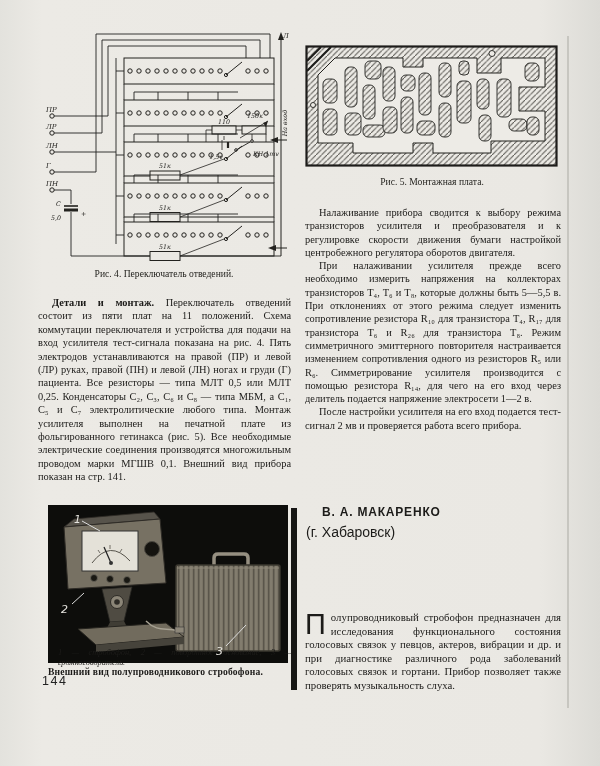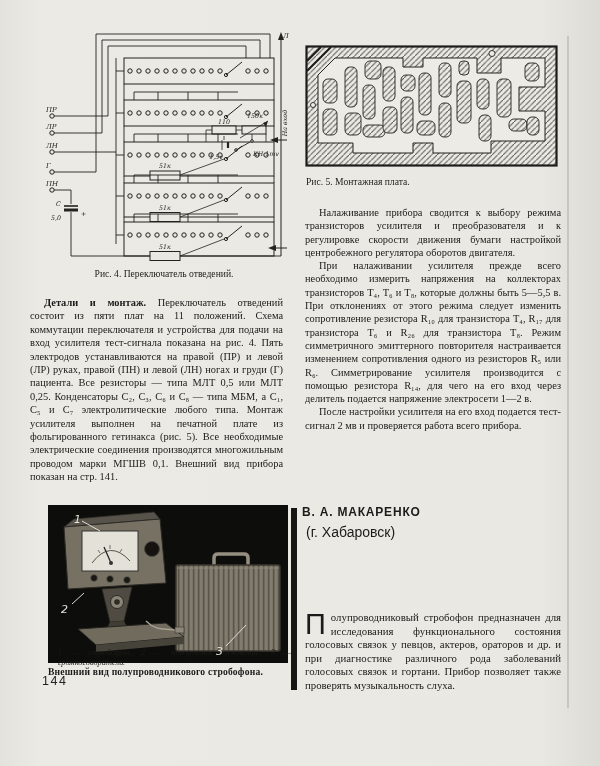--- a/index.html
+++ b/index.html
@@ -183,23 +183,23 @@
           <rect x="192" y="34" width="14" height="38" rx="5"></rect>
         <rect x="204" y="74" width="18" height="12" rx="5"></rect>
           <rect x="220" y="18" width="14" height="18" rx="5"></rect>
         <rect x="222" y="72" width="12" height="18" rx="5"></rect>
       </g>
       <circle cx="187" cy="8.5" r="3" fill="#edebe6" stroke="#23221f" stroke-width="0.9"></circle>
       <circle cx="8" cy="60" r="2.5" fill="#edebe6" stroke="#23221f" stroke-width="0.9"></circle>
       <path d="M2,16 L16,2 M2,26 L26,2" stroke="#1d1c1a" stroke-width="2"></path>
     </svg>
   </div>
-  <div class="abs figcap" style="left:306px;top:176px;width:252px;">Рис. 5. Монтажная плата.</div>
-
-  <div class="abs body-text" style="left:30px;top:296px;width:253px;">
+  <div class="abs figcap" style="left:306px;top:176px;width:252px;text-align:center;">Рис. 5. Монтажная плата.</div>
+
+  <div class="abs body-text" style="left:38px;top:296px;width:253px;">
     <p><span class="lead">Детали и монтаж.</span><span> Переключатель отведений состоит из пяти плат на 11 положений. Схема коммутации переключателя и устройства для подачи на вход усилителя тест-сигнала показана на рис. 4. Пять электродов устанавливаются на правой (ПР) и левой (ЛР) руках, правой (ПН) и левой (ЛН) ногах и груди (Г) пациента. Все резисторы — типа МЛТ 0,5 или МЛТ 0,25. Конденсаторы C₂, C₃, C₆ и C₈ — типа МБМ, а C₁, C₅ и C₇ электролитические любого типа. Монтаж усилителя выполнен на печатной плате из фольгированного гетинакса (рис. 5). Все необходимые электрические соединения производятся многожильным проводом марки МГШВ 0,1. Внешний вид прибора показан на стр. 141.</span></p>
   </div>
 
   <div class="abs body-text" style="left:305px;top:206px;width:256px;line-height:13.3px;">
     <p>Налаживание прибора сводится к выбору режима транзисторов усилителя и преобразователя и к регулировке скорости движения бумаги настройкой центробежного регулятора оборотов двигателя.</p>
     <p>При налаживании усилителя прежде всего необходимо измерить напряжения на коллекторах транзисторов T₄, T₆ и T₈, которые должны быть 5—5,5 в. При отклонениях от этого режима следует изменить сопротивление резистора R₁₀ для транзистора T₄, R₁₇ для транзистора T₆ и R₂₆ для транзистора T₈. Режим симметричного эмиттерного повторителя настраивается изменением сопротивления одного из резисторов R₅ или R₆. Симметрирование усилителя производится с помощью резистора R₁₄, для чего на его вход через делитель подается напряжение электросети 1—2 в.</p>
     <p>После настройки усилителя на его вход подается тест-сигнал 2 мв и проверяется работа всего прибора.</p>
   </div>
 
   <div class="abs" style="left:48px;top:505px;">
@@ -249,22 +249,22 @@
       <line x1="24" y1="99" x2="36" y2="88" stroke="#ddd" stroke-width="1"></line>
       <text class="marker" x="13" y="108">2</text>
       <line x1="178" y1="141" x2="198" y2="120" stroke="#ddd" stroke-width="1"></line>
       <text class="marker" x="168" y="150">3</text>
     </svg>
   </div>
   <div class="abs photo-cap" style="left:48px;top:666px;width:240px;">Внешний вид полупроводникового стробофона.</div>
   <div class="abs legend" style="left:58px;top:648px;width:234px;">1 — стробофон, 2 — поворотное основание, 3 — громкоговоритель.</div>
 
   <div class="abs bar" style="left:291px;top:508px;width:6px;height:182px;"></div>
-  <div class="abs author" style="left:302px;top:505px;">В. А. МАКАРЕНКО</div>
+  <div class="abs author" style="left:322px;top:505px;">В. А. МАКАРЕНКО</div>
   <div class="abs city" style="left:306px;top:524px;">(г. Хабаровск)</div>
   <div class="abs art-body" style="left:305px;top:611px;width:256px;">
-    <span class="dropcap">П</span><span>олупроводниковый стробофон предназначен для исследования функционального состояния голосовых связок у певцов, актеров, ораторов и др. и при диагностике различного рода заболеваний голосовых связок и гортани. Прибор позволяет также проверять музыкальность слуха.</span>
+    <span class="dropcap">П</span><span>олупроводниковый стробофон предназначен для исследования функционального состояния голосовых связок у певцов, актеров, вибрации и др. и при диагностике различного рода заболеваний голосовых связок и гортани. Прибор позволяет также проверять музыкальность слуха.</span>
   </div>
 
   <div class="abs pagenum" style="left:42px;top:674px;">144</div>
   <div class="abs edge" style="left:567px;top:36px;width:2px;height:672px;"></div>
 
 </div>
 
 </body></html>

